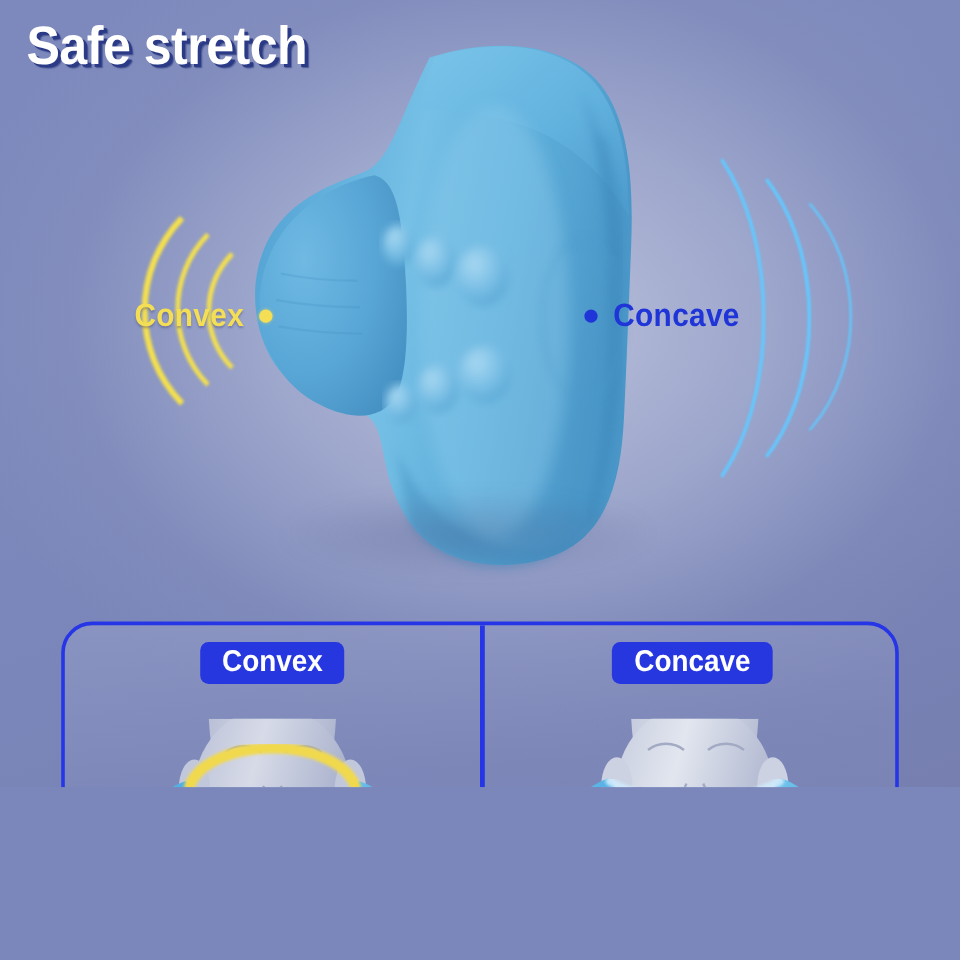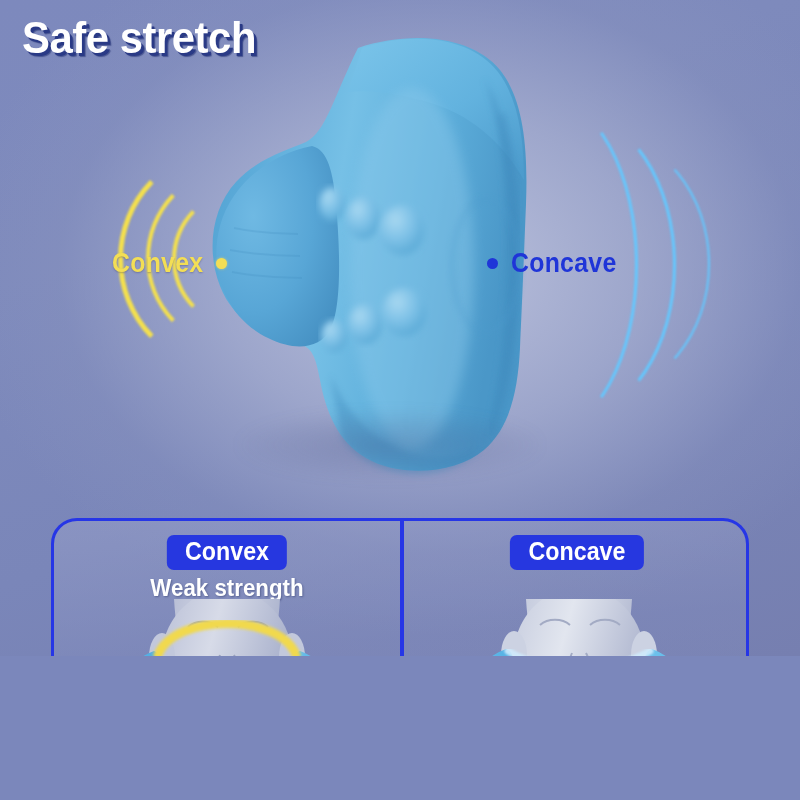--- a/index.html
+++ b/index.html
@@ -320,23 +320,20 @@
     </div>
   </div>
 
   <div id="compare-panel">
     <div id="panel-divider"></div>
 
     <div class="panel-half" id="panel-left">
       <div class="badge">
         <span>Convex</span>
       </div>
-      <div class="subcaption">
-        <span>Weak strength</span>
-      </div>
 
       <svg class="illo" viewBox="0 0 346 186">
         <defs>
           <linearGradient id="headG" x1="0" y1="0" x2="1" y2="0.3">
             <stop offset="0%" stop-color="#b9bfd6"></stop>
             <stop offset="45%" stop-color="#d7dbe8"></stop>
             <stop offset="100%" stop-color="#a9b1cc"></stop>
           </linearGradient>
           <linearGradient id="wingGL" x1="0" y1="0" x2="1" y2="1">
             <stop offset="0%" stop-color="#6dc1ec"></stop>

